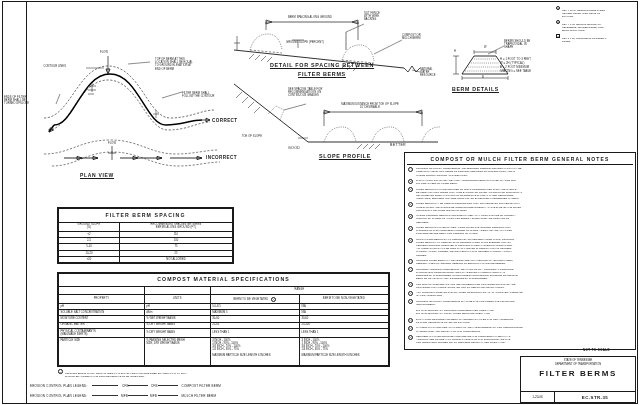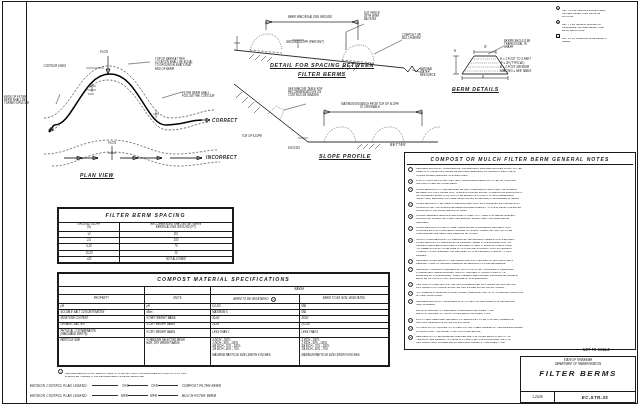--- a/index.html
+++ b/index.html
@@ -2,21 +2,21 @@
 <html><head>
 <meta charset="utf-8">
 <style>
   * { box-sizing: border-box; }
   html, body { margin:0; padding:0; }
   body {
     width:640px; height:405px; background:#ffffff;
     font-family:"Liberation Sans", sans-serif;
     color:#1a1a1a; overflow:hidden; position:relative;
   }
-  #sheet { position:absolute; inset:0;font-style:italic; }
+  #sheet { position:absolute; inset:0; }
   .lbl { position:absolute; font-size:2.6px; line-height:1.25; letter-spacing:.1px; white-space:pre; }
   .lbl-c { text-align:center; }
   .lbl-r { text-align:right; }
   .ttl { position:absolute; font-weight:bold; letter-spacing:.7px; text-align:center; }
   .u { text-decoration:underline; }
   svg { position:absolute; overflow:visible; }
   .ln { stroke:#1a1a1a; fill:none; }
   .dash { stroke:#1a1a1a; fill:none; stroke-dasharray:2.2 1.6; }
   .dot { stroke:#1a1a1a; fill:none; stroke-dasharray:0.8 1.1; }
   .thick { stroke:#000; stroke-width:1.5; fill:none; }

